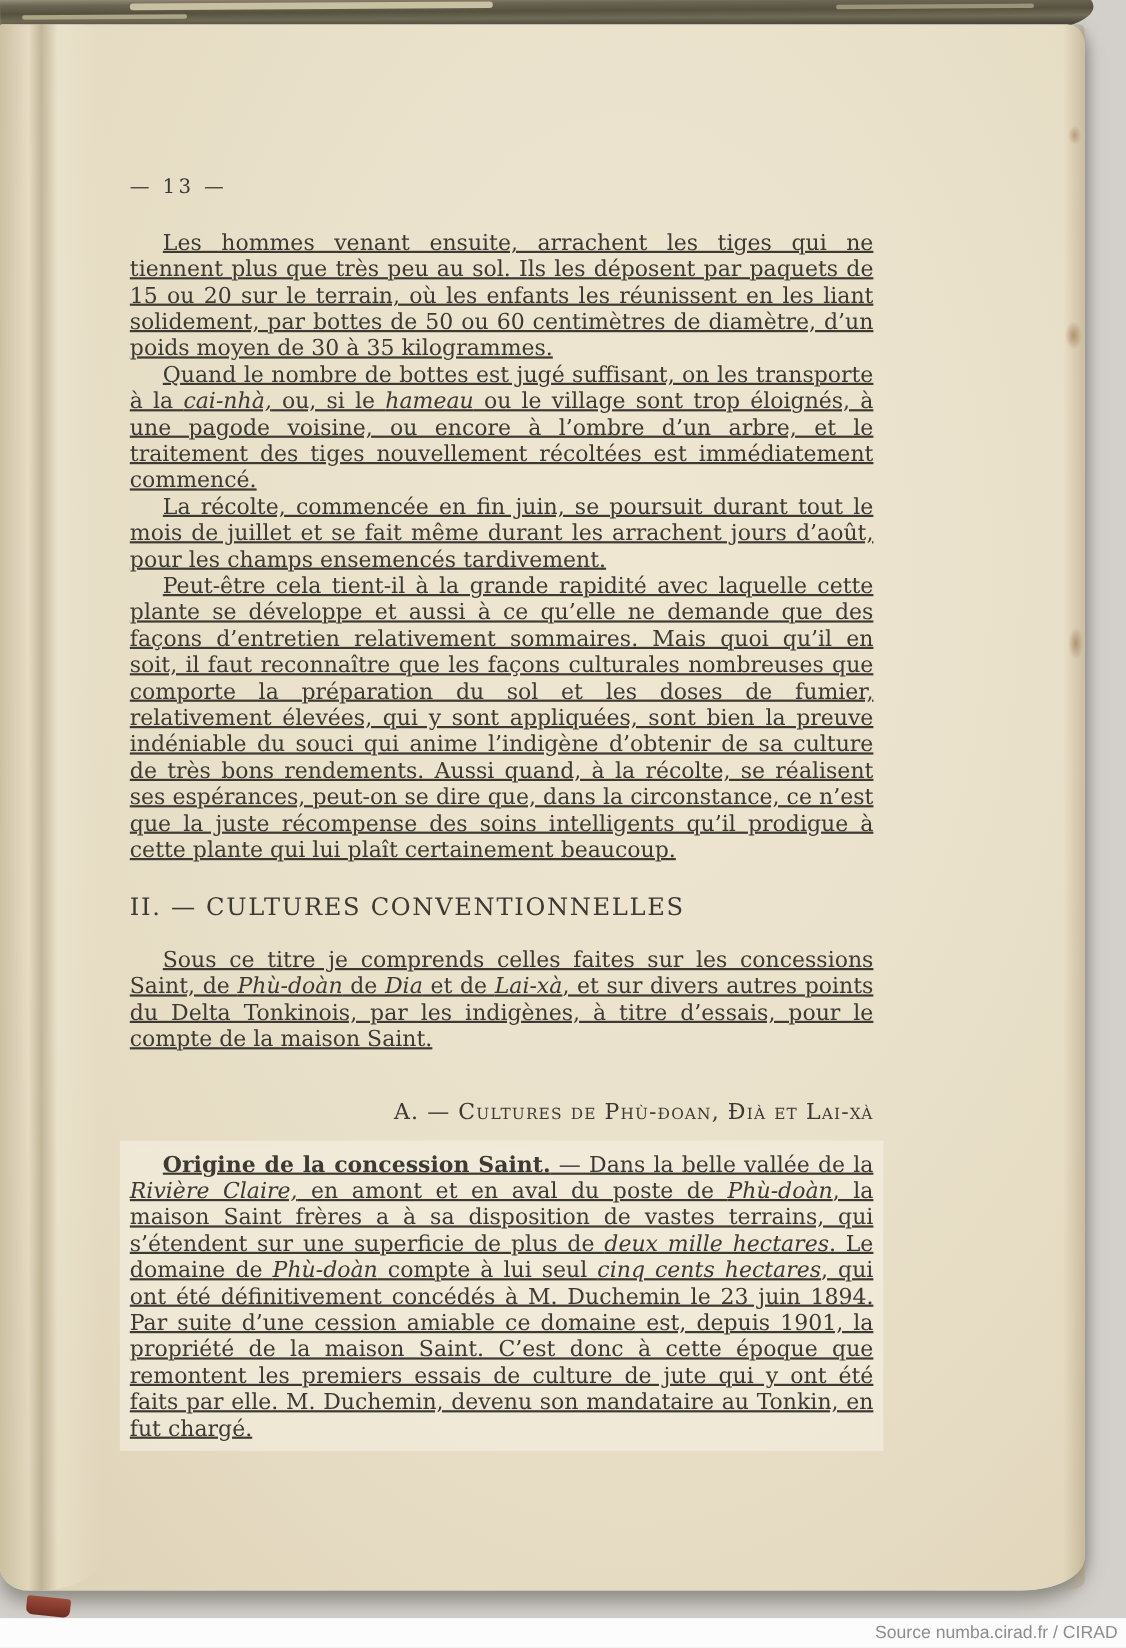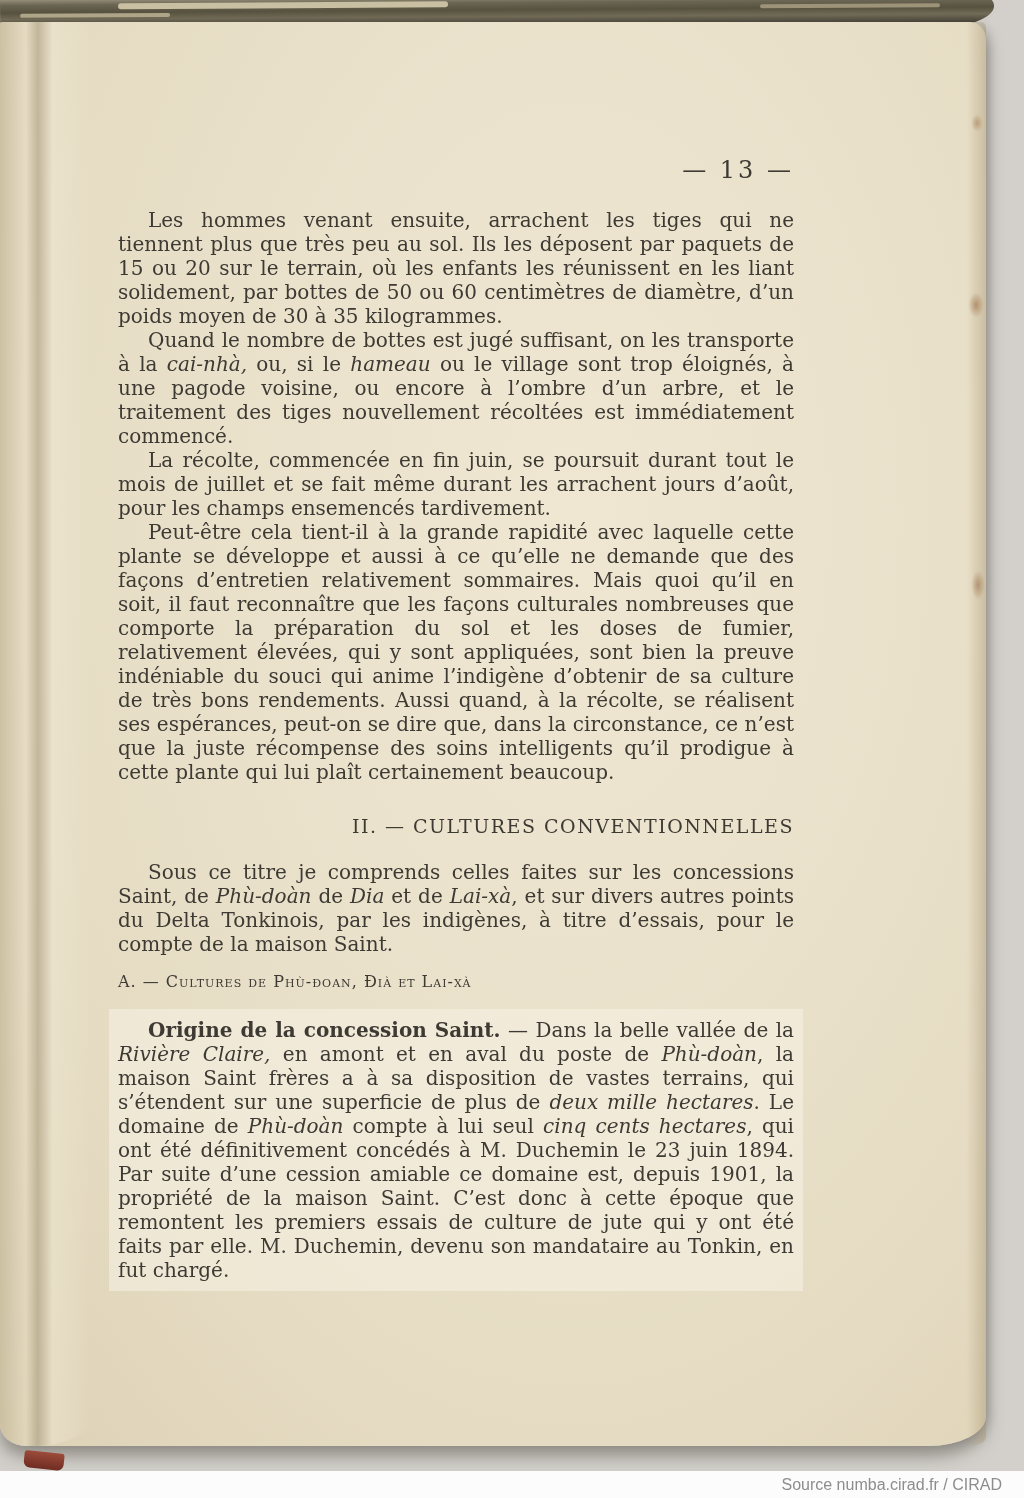--- a/index.html
+++ b/index.html
@@ -66,53 +66,53 @@
     background: radial-gradient(ellipse, rgba(150,100,55,0.45), rgba(0,0,0,0) 70%); }
 
   
   .content {
     position: absolute; left: 118px; top: 136px; width: 676px;
     color: #3d3933;
     font-size: 20px; line-height: 24px;
     text-align: justify;
   }
   .pagenum {
-    text-align: right; font-size: 24px; letter-spacing: 3px;
+    text-align: left; font-size: 18px; letter-spacing: 3px;
     margin: 0 0 26px 0;
   }
   .content p { margin: 0; }
-  .content p.indent { text-indent: 30px; }
+  .content p.indent { text-indent: 30px; text-decoration: underline; }
   .content .h1 {
-    text-align: right; font-size: 19px; letter-spacing: 1.5px;
+    text-align: left; font-size: 22px; letter-spacing: 1.5px;
     margin: 30px 0 22px 0; white-space: nowrap;
   }
   .content .h2 {
-    text-align: left; font-size: 16px; font-variant: small-caps;
-    letter-spacing: 1px; margin: 14px 0 24px 0; white-space: nowrap;
+    text-align: right; font-size: 20px; font-variant: small-caps;
+    letter-spacing: 1px; margin: 42px 0 24px 0; white-space: nowrap;
   }
   .content p.highlight {
     background: rgba(248, 243, 229, 0.55);
     box-shadow: 0 0 0 9px rgba(248, 243, 229, 0.55);
   }
 
   
   .bookmark {
     position: absolute; left: 24px; top: 1452px; width: 40px; height: 17px;
     background: linear-gradient(180deg, #9c4c3a, #6f2c22);
     border-radius: 3px 3px 6px 6px;
     transform: rotate(6deg);
     z-index: 4;
   }
 
   
   .footer-bar {
     position: absolute; left: 0; right: 0; bottom: 0; height: 27px;
     background: #fcfcfc;
     display: flex; align-items: center; justify-content: flex-end;
-    padding-right: 22px; box-sizing: border-box;
+    padding-right: 8px; box-sizing: border-box;
     font-family: "Liberation Sans", "DejaVu Sans", sans-serif;
     font-size: 16px; color: #8d8d8d;
     z-index: 10;
   }
 </style>
 </head>
 <body>
 
 <div id="stage">
 

